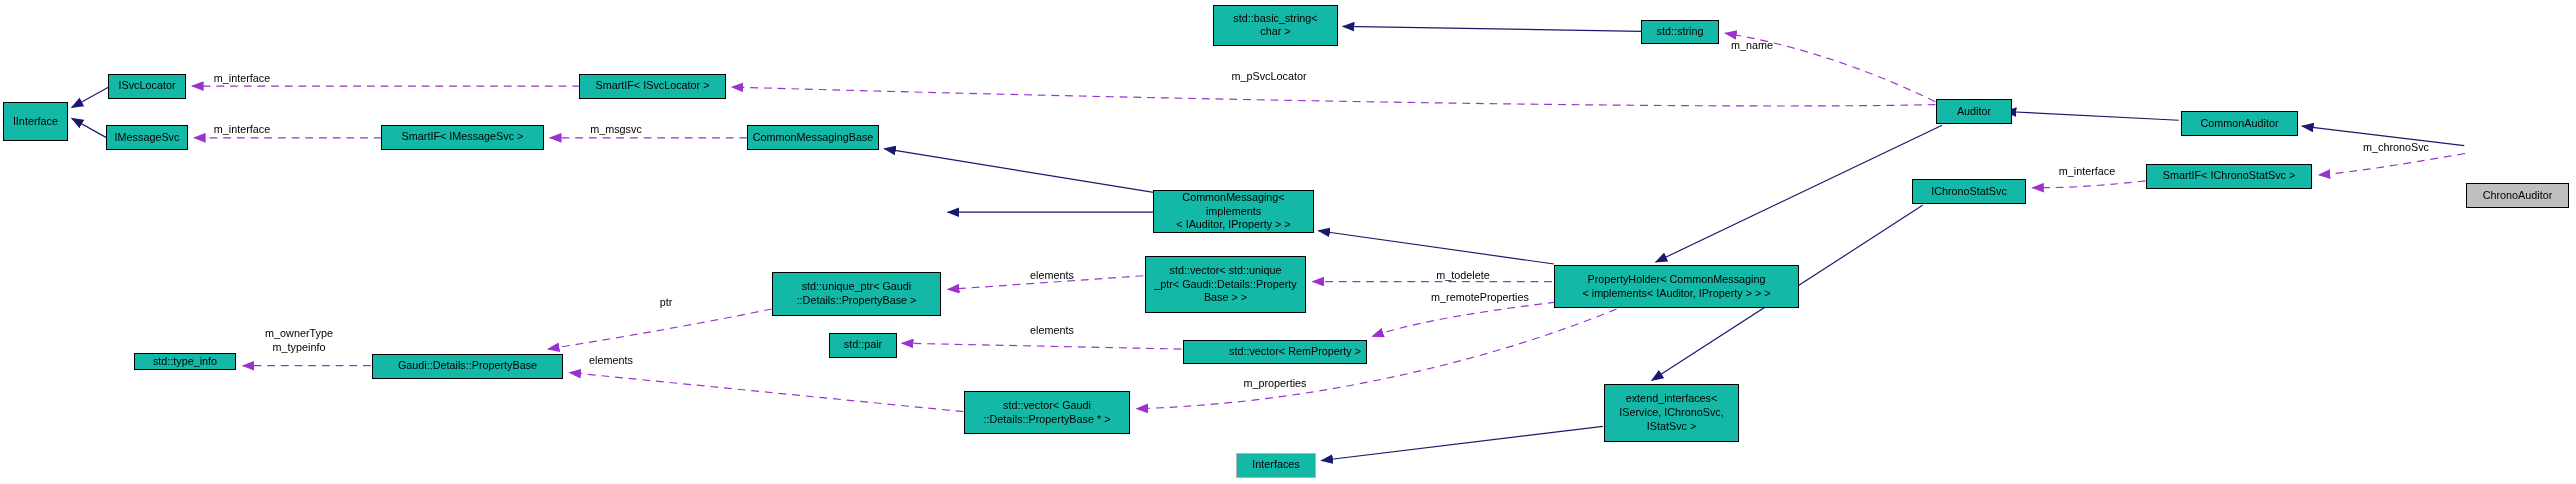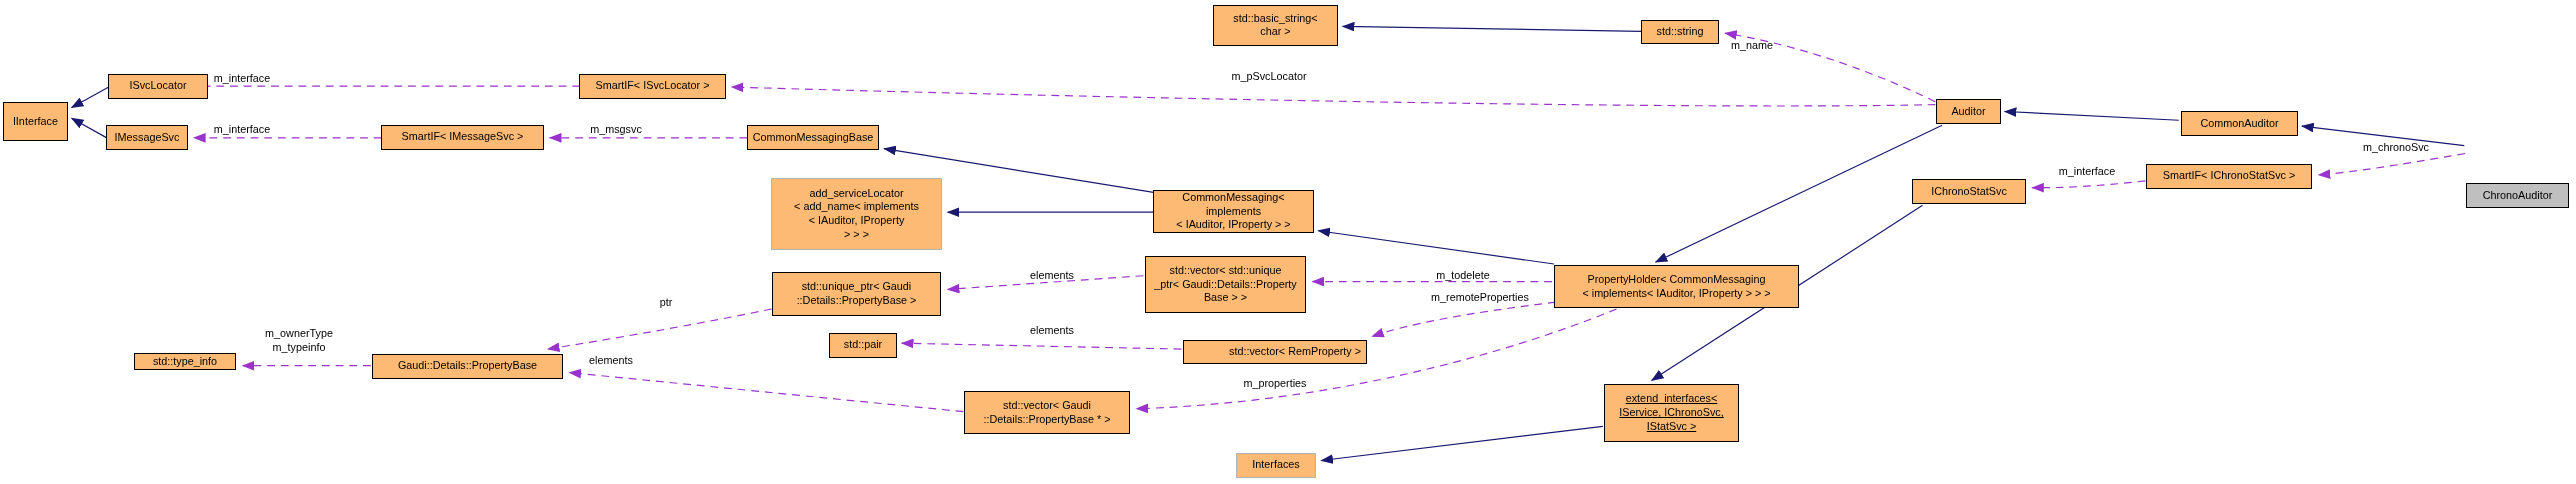--- a/index.html
+++ b/index.html
@@ -8,21 +8,21 @@
     width:2576px;height:484px;
     background:#ffffff;
     font-family:"Liberation Sans", sans-serif;
     overflow:hidden;
   }
   #edge-svg{position:absolute;left:0;top:0;width:2576px;height:484px;}
   .node{
     position:absolute;
     box-sizing:border-box;
     border:1px solid #000000;
-    background:#fdba74;
+    background:#14b8a6;
     color:#000000;
     font-size:10.8px;
     line-height:13.7px;
     display:flex;
     align-items:center;
     justify-content:center;
     text-align:center;
     white-space:pre-line;
     padding:2px 3.9px;
   }
@@ -91,50 +91,46 @@
     <div class="edge-label" style="left: 1463px; top: 269px;">m_todelete</div>
     <div class="edge-label" style="left: 1480px; top: 291px;">m_remoteProperties</div>
     <div class="edge-label" style="left: 1275px; top: 377px;">m_properties</div>
     <div class="edge-label" style="left: 1052px; top: 269px;">elements</div>
     <div class="edge-label" style="left: 1052px; top: 324px;">elements</div>
     <div class="edge-label" style="left: 611px; top: 354px;">elements</div>
     <div class="edge-label" style="left: 666px; top: 296px;">ptr</div>
     <div class="edge-label" style="left: 299px; top: 327px;">m_ownerType
 m_typeinfo</div>
     <div class="node" style="left: 2.9px; top: 102px; width: 65px; height: 39px;">IInterface</div>
-    <div class="node" style="left: 108px; top: 74px; width: 100px; height: 24.5px;">ISvcLocator</div>
+    <div class="node" style="left: 108px; top: 74px; width: 78px; height: 24.5px;">ISvcLocator</div>
     <div class="node" style="left: 106px; top: 125px; width: 82px; height: 25.4px;">IMessageSvc</div>
     <div class="node" style="left: 579px; top: 74px; width: 147px; height: 24.5px;">SmartIF&lt; ISvcLocator &gt;</div>
     <div class="node" style="left: 381px; top: 125px; width: 163px; height: 24.5px;">SmartIF&lt; IMessageSvc &gt;</div>
     <div class="node" style="left: 747px; top: 125px; width: 132px; height: 25.4px;">CommonMessagingBase</div>
-    <div class="node helper" style="left: 771px; top: 178px; width: 171px; height: 72px;">add_serviceLocator
-&lt; add_name&lt; implements
-&lt; IAuditor, IProperty
-&gt; &gt; &gt;</div>
     <div class="node" style="left: 1213px; top: 4.9px; width: 125px; height: 41px;">std::basic_string&lt;
 char &gt;</div>
     <div class="node" style="left: 1641px; top: 19.6px; width: 78px; height: 24.5px;">std::string</div>
     <div class="node" style="left: 1153px; top: 190px; width: 161px; height: 43px;">CommonMessaging&lt; implements
 &lt; IAuditor, IProperty &gt; &gt;</div>
     <div class="node" style="left: 1554px; top: 265px; width: 245px; height: 43px;">PropertyHolder&lt; CommonMessaging
 &lt; implements&lt; IAuditor, IProperty &gt; &gt; &gt;</div>
     <div class="node" style="left: 1145px; top: 256px; width: 161px; height: 57px;">std::vector&lt; std::unique
 _ptr&lt; Gaudi::Details::Property
 Base &gt; &gt;</div>
     <div class="node" style="left: 772px; top: 272px; width: 169px; height: 44px;">std::unique_ptr&lt; Gaudi
 ::Details::PropertyBase &gt;</div>
     <div class="node" style="left: 829px; top: 333px; width: 68px; height: 24.5px;">std::pair</div>
     <div class="node" style="left: 1183px; top: 340px; width: 184px; height: 23.5px; padding-left: 44px;">std::vector&lt; RemProperty &gt;</div>
     <div class="node" style="left: 964px; top: 391px; width: 166px; height: 43px;">std::vector&lt; Gaudi
 ::Details::PropertyBase * &gt;</div>
     <div class="node" style="left: 372px; top: 354px; width: 191px; height: 24.5px;">Gaudi::Details::PropertyBase</div>
     <div class="node" style="left: 134px; top: 353px; width: 102px; height: 17px;">std::type_info</div>
-    <div class="node" style="left: 1604px; top: 384px; width: 135px; height: 58px; text-decoration: underline;">extend_interfaces&lt;
+    <div class="node" style="left: 1604px; top: 384px; width: 135px; height: 58px;">extend_interfaces&lt;
 IService, IChronoSvc,
 IStatSvc &gt;</div>
     <div class="node helper" style="left: 1236px; top: 453px; width: 80px; height: 24.5px;">Interfaces</div>
-    <div class="node" style="left: 1936px; top: 99px; width: 65px; height: 25.4px;">Auditor</div>
+    <div class="node" style="left: 1936px; top: 99px; width: 76px; height: 25.4px;">Auditor</div>
     <div class="node" style="left: 2181px; top: 111px; width: 117px; height: 25.4px;">CommonAuditor</div>
     <div class="node subject" style="left: 2466px; top: 135px; width: 103px; height: 25.4px;">ChronoAuditor</div>
     <div class="node" style="left: 2146px; top: 164px; width: 166px; height: 24.5px;">SmartIF&lt; IChronoStatSvc &gt;</div>
     <div class="node" style="left: 1912px; top: 179px; width: 114px; height: 25.4px;">IChronoStatSvc</div>
   </div>
 
 
 </body></html>

